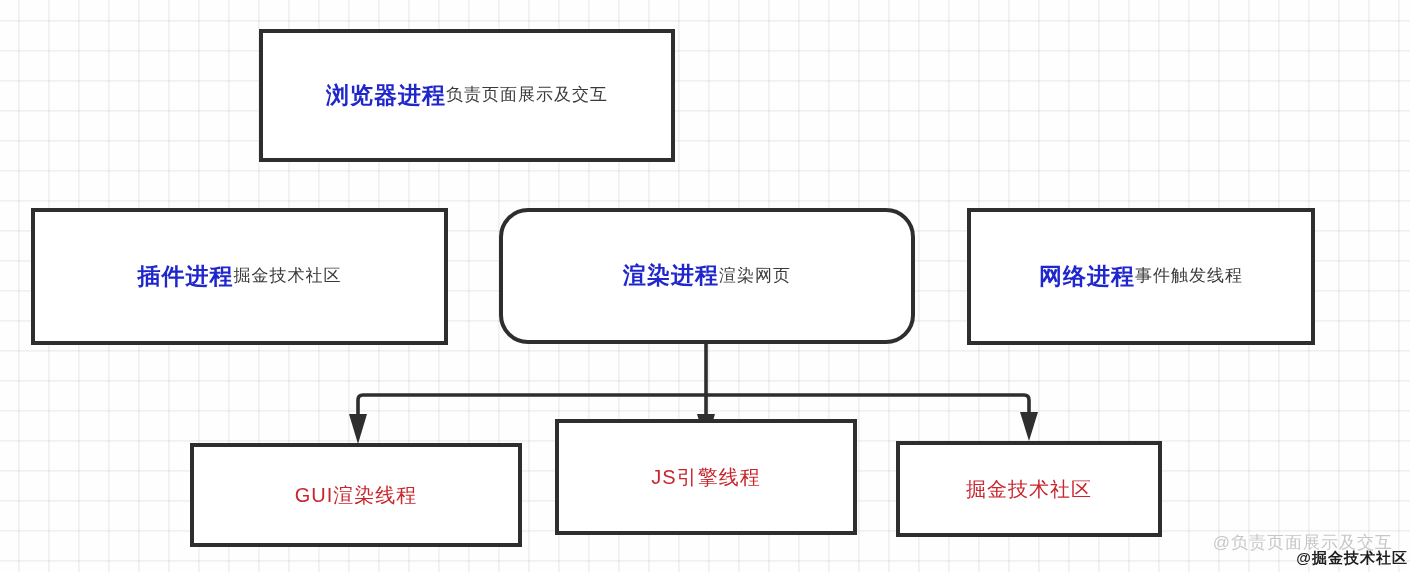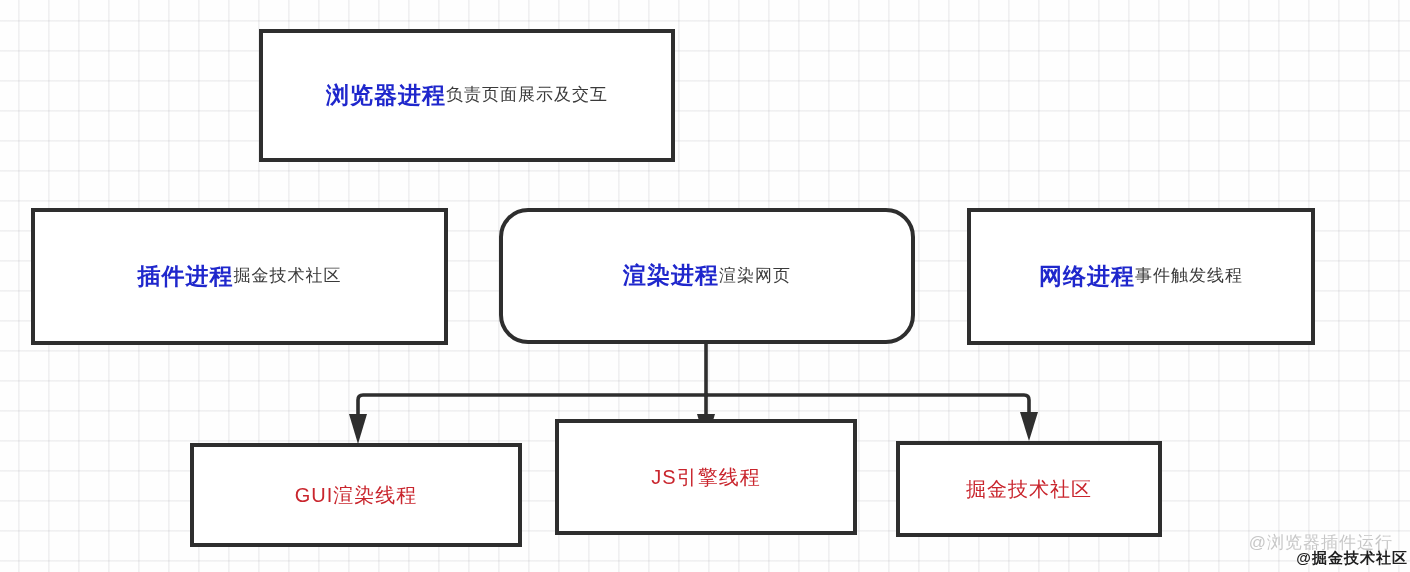--- a/index.html
+++ b/index.html
@@ -136,16 +136,16 @@
   </div>
 
   <div class="node box-js">
     <div class="thread-label">JS引擎线程</div>
   </div>
 
   <div class="node box-event">
     <div class="thread-label">掘金技术社区</div>
   </div>
 
-  <div class="watermark-light">@浏览器插件运行</div>
+  <div class="watermark-light">@负责页面展示及交互</div>
   <div class="watermark-dark">@掘金技术社区</div>
 
 </div>
 
 </body></html>

